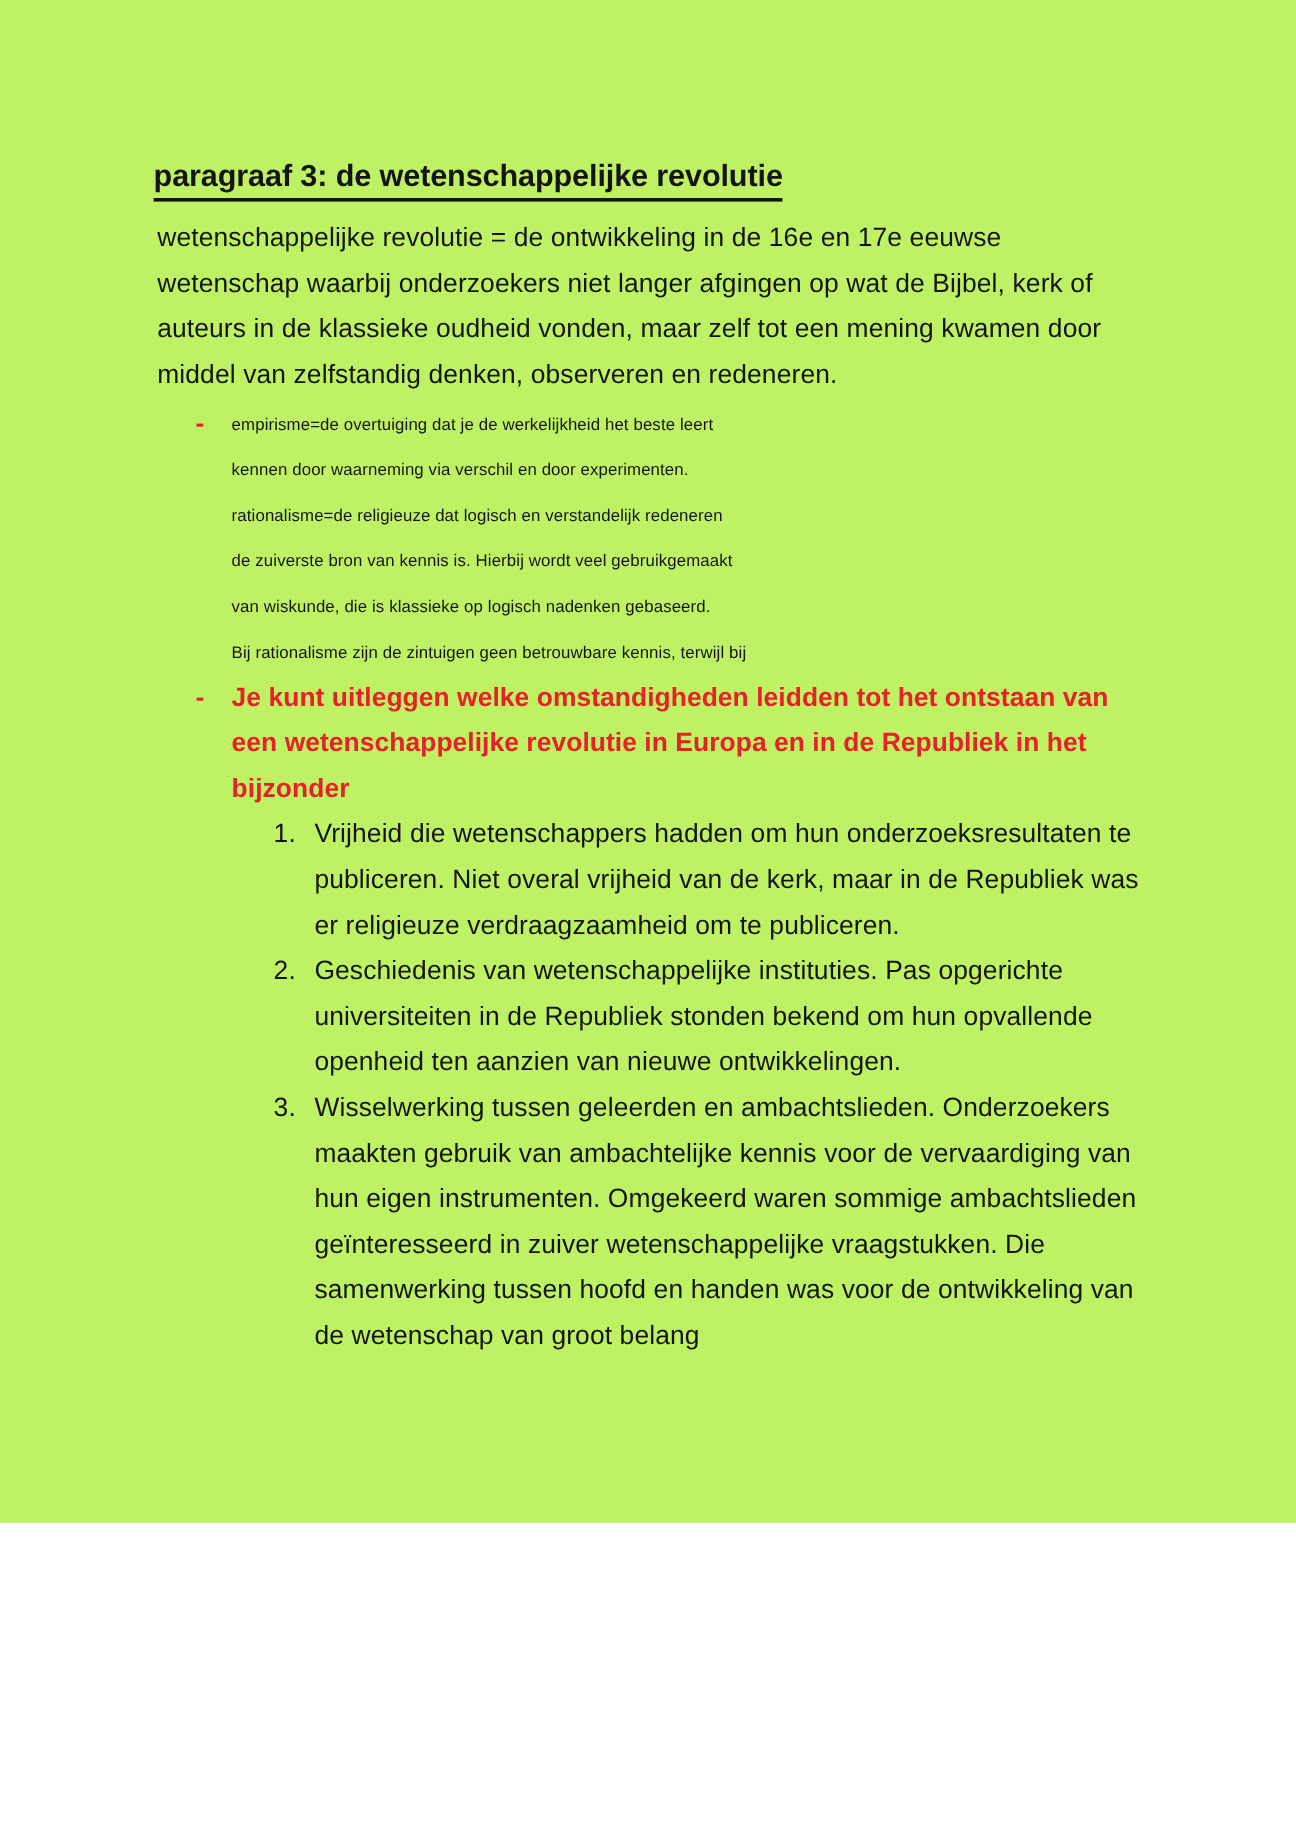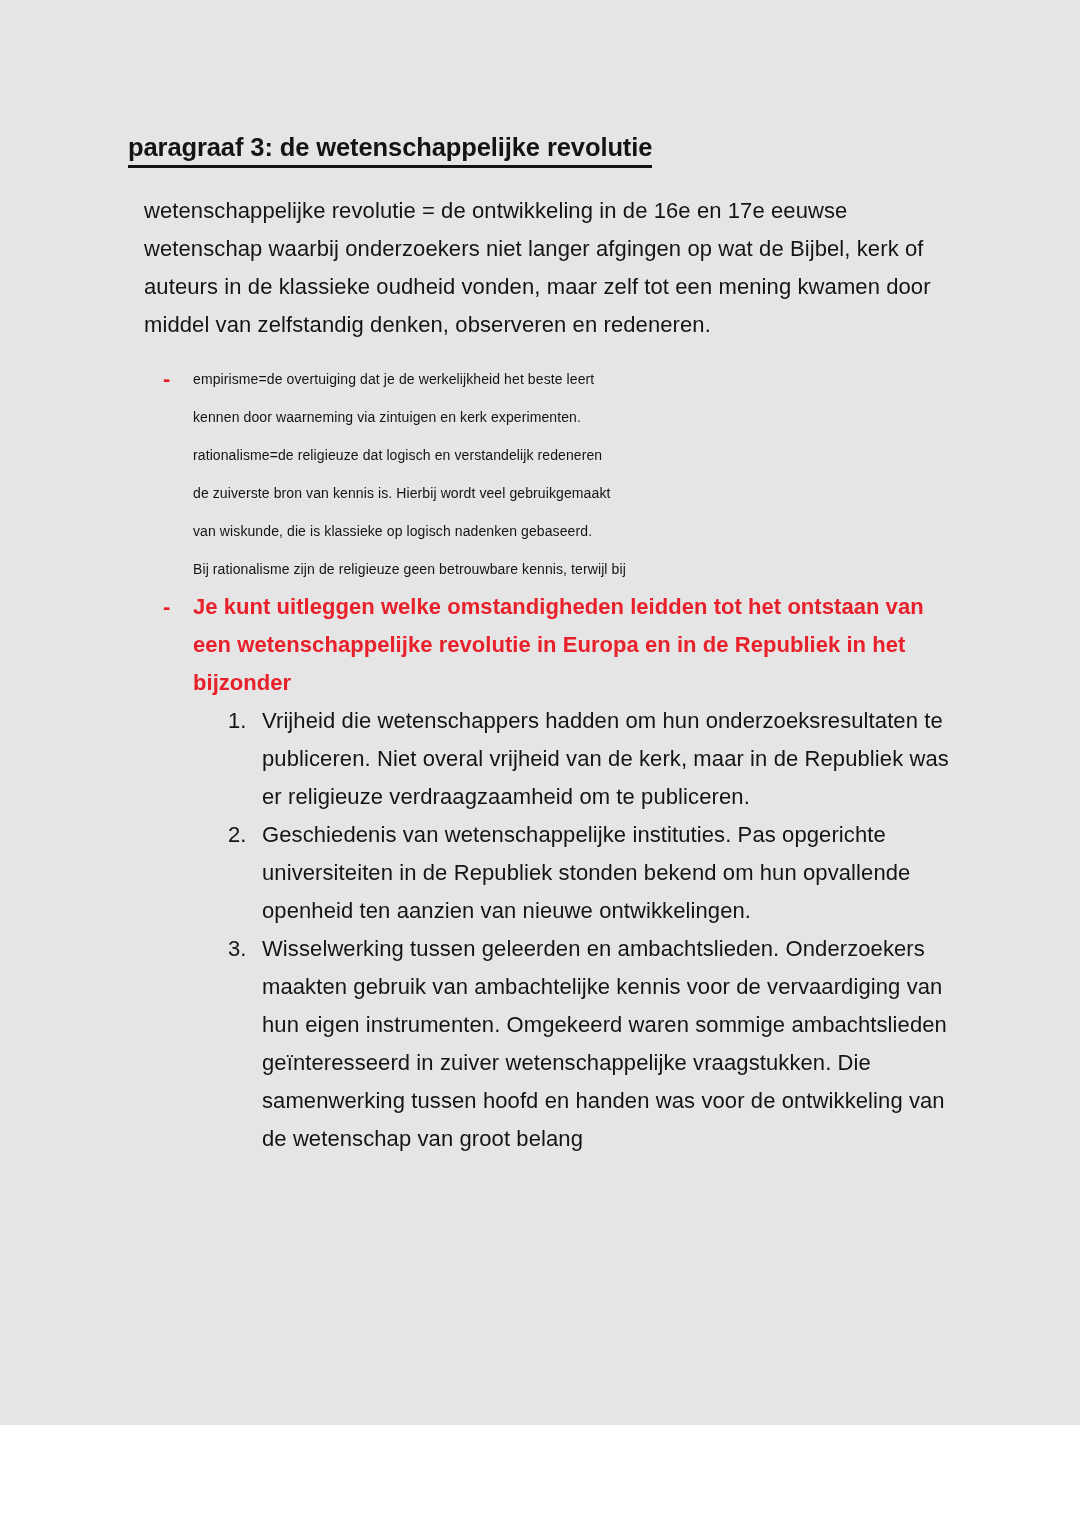--- a/index.html
+++ b/index.html
@@ -13,22 +13,22 @@
     height: 1525px;
     font-family: "Liberation Sans", "DejaVu Sans", sans-serif;
     color: #141414;
     -webkit-font-smoothing: antialiased;
     overflow: hidden;
   }
 
   .page {
     position: relative;
     width: 1080px;
-    height: 1425px;
-    background: #e5e5e5;
+    height: 1269px;
+    background: #bef264;
     box-sizing: border-box;
     padding: 130px 118px 0 128px;
   }
 
   
   .doc-title {
     font-size: 25.5px;
     font-weight: bold;
     line-height: 34px;
     letter-spacing: -0.1px;
@@ -38,21 +38,21 @@
     padding-bottom: 1px;
     margin: 0 0 8px 0;
     white-space: nowrap;
   }
 
   
   .para {
     font-size: 22px;
     line-height: 38px;
     color: #141414;
-    margin: 16px;
+    margin: 3px;
     letter-spacing: 0.1px;
     max-width: 830px;
   }
 
   .intro {
     max-width: 810px;
   }
 
   
   .objective {
@@ -122,25 +122,25 @@
 
   <p class="para intro">wetenschappelijke revolutie = de ontwikkeling in de 16e en 17e eeuwse wetenschap waarbij onderzoekers niet langer afgingen op wat de Bijbel, kerk of auteurs in de klassieke oudheid vonden, maar zelf tot een mening kwamen door middel van zelfstandig denken, observeren en redeneren.</p>
 
   
   <div class="objective">
     <span class="dash">-</span>
   </div>
 
   <div class="sub-block">
     <div class="line">empirisme=de overtuiging dat je de werkelijkheid het beste leert</div>
-    <div class="line">kennen door waarneming via zintuigen en kerk experimenten.</div>
+    <div class="line">kennen door waarneming via verschil en door experimenten.</div>
     <div class="line">rationalisme=de religieuze dat logisch en verstandelijk redeneren</div>
     <div class="line">de zuiverste bron van kennis is. Hierbij wordt veel gebruikgemaakt</div>
     <div class="line">van wiskunde, die is klassieke op logisch nadenken gebaseerd.</div>
-    <div class="line">Bij rationalisme zijn de religieuze geen betrouwbare kennis, terwijl bij</div>
+    <div class="line">Bij rationalisme zijn de zintuigen geen betrouwbare kennis, terwijl bij</div>
   </div>
 
   
   <div class="objective">
     <span class="dash">-</span>
     <span>Je kunt uitleggen welke omstandigheden leidden tot het ontstaan van een wetenschappelijke revolutie in Europa en in de Republiek in het bijzonder</span>
   </div>
 
   <ol class="num-list">
     <li>

